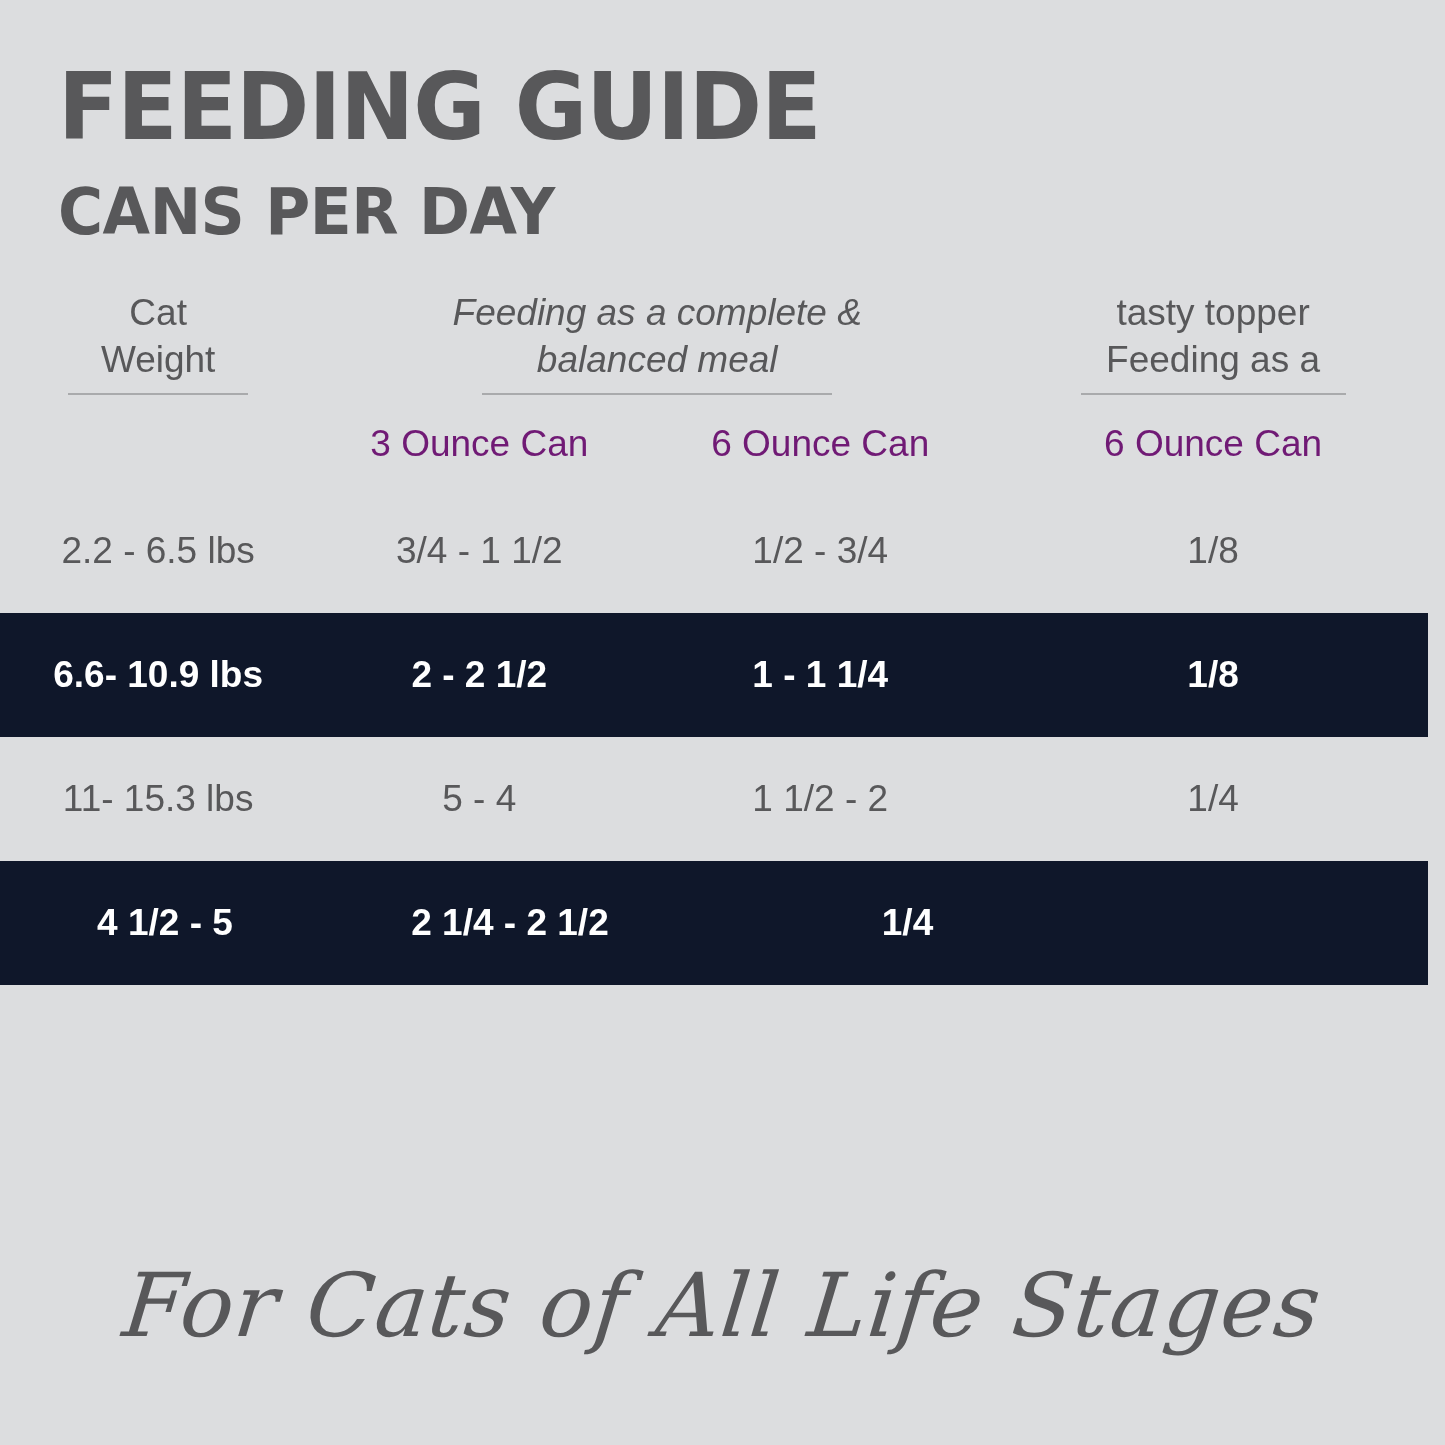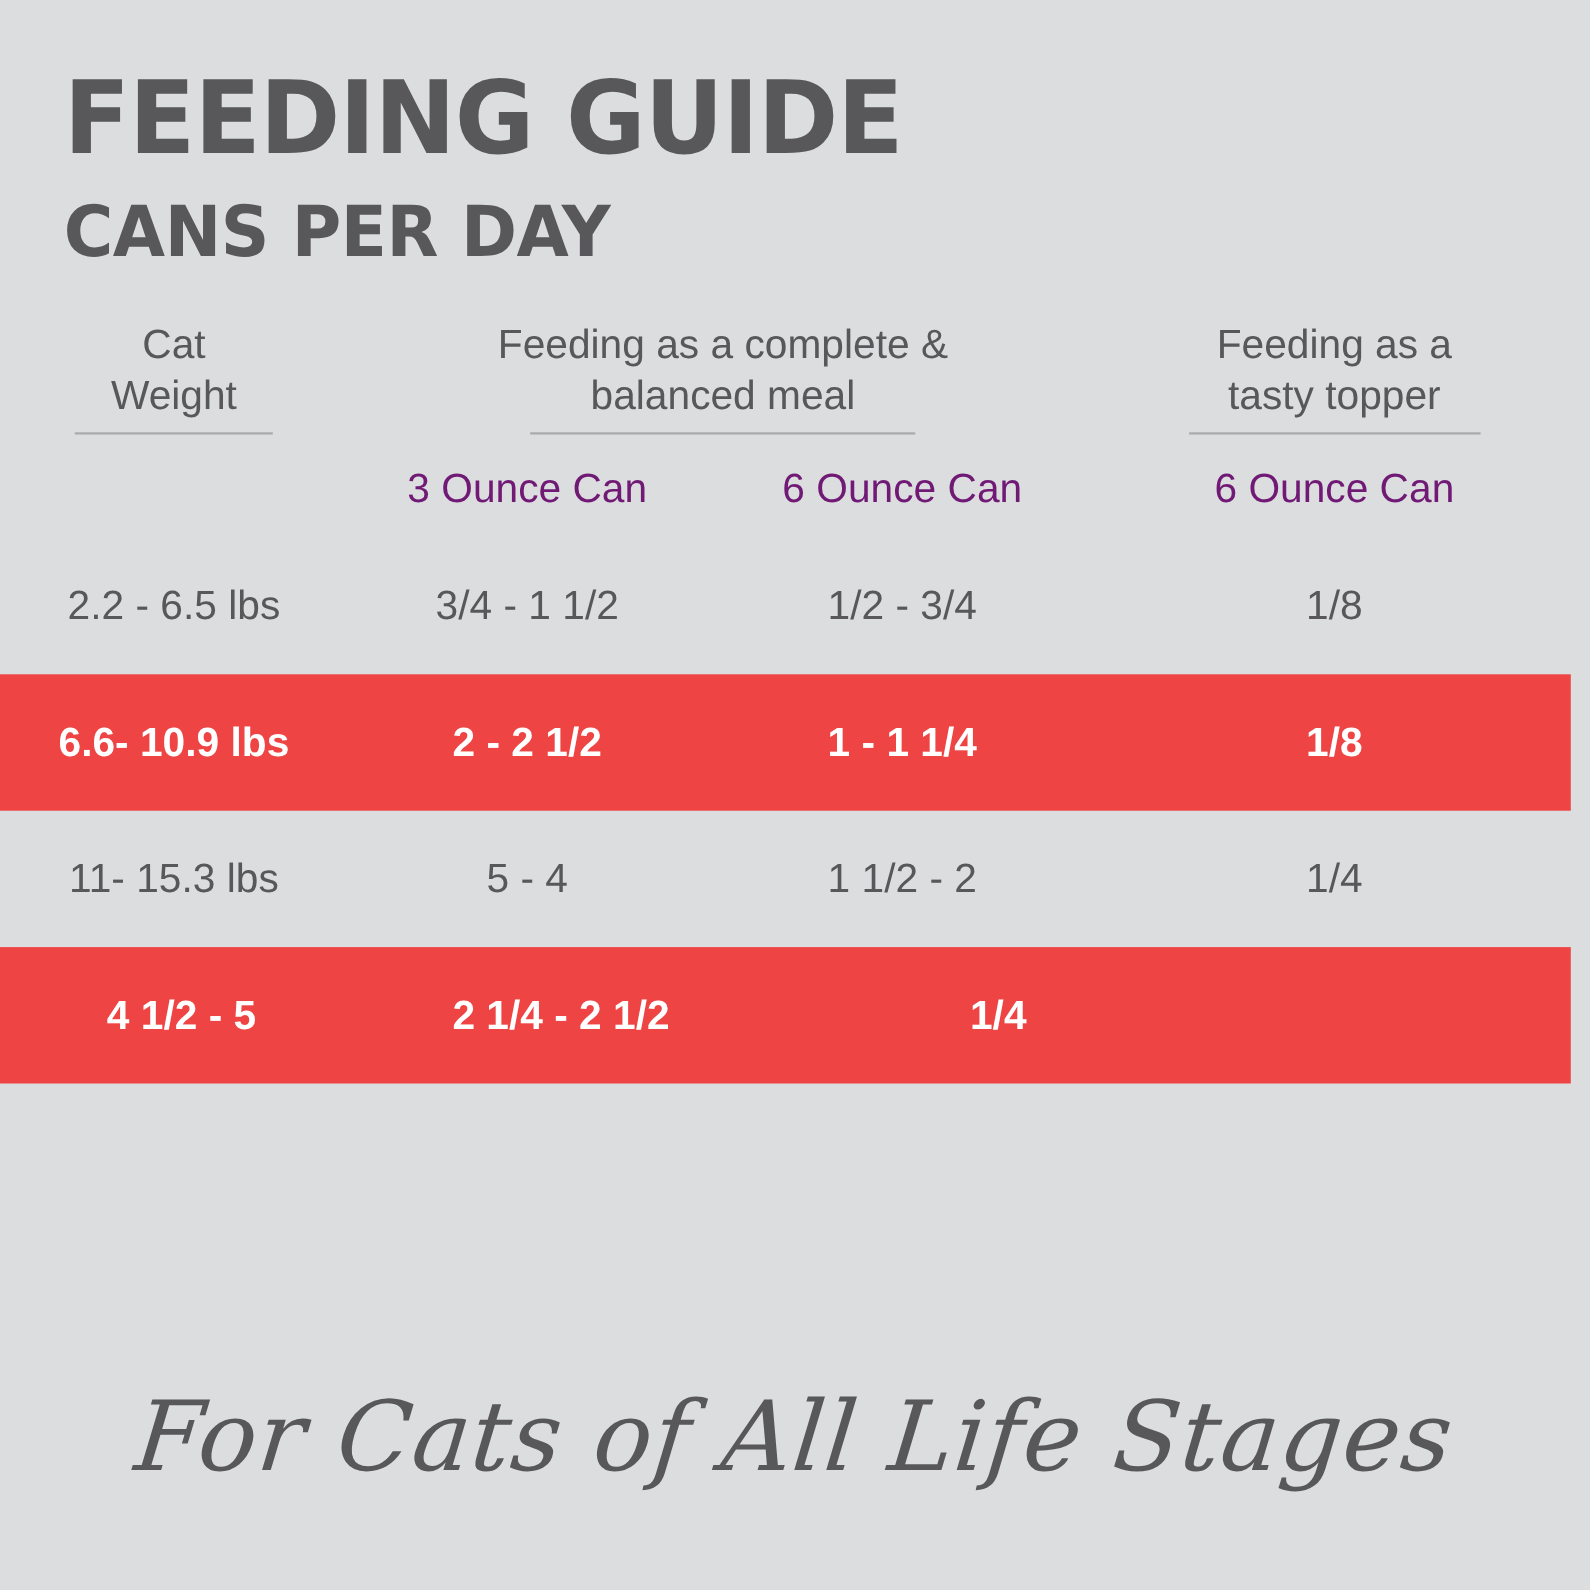--- a/index.html
+++ b/index.html
@@ -87,39 +87,40 @@
     margin: 10px auto 0 auto;
   }
   .rule-w-180 { width: 180px; }
   .rule-w-350 { width: 350px; }
   .rule-w-265 { width: 265px; }
 
   
   .span-2 {
     width: 690px;
     text-align: center;
+    font-style: italic;
   }
 
   .subhead-row {
     margin-top: 28px;
   }
   .subhead-cell {
     font-size: 37px;
     color: #701a75;
   }
 
   .data-row {
     height: 124px;
   }
   .data-row .cell {
     font-size: 37px;
     color: #58585a;
   }
   .data-row.dark {
-    background: #ef4444;
+    background: #0f172a;
   }
   .data-row.dark .cell {
     color: #ffffff;
     font-weight: bold;
   }
   .data-row.light {
     background: transparent;
   }
 
   
@@ -157,22 +158,22 @@
         <div>Cat</div>
         <div>Weight</div>
         <div class="head-rule rule-w-180"></div>
       </div>
       <div class="col span-2 head-cell">
         <div>Feeding as a complete &amp;</div>
         <div>balanced meal</div>
         <div class="head-rule rule-w-350"></div>
       </div>
       <div class="col c3 head-cell">
+        <div>tasty topper</div>
         <div>Feeding as a</div>
-        <div>tasty topper</div>
         <div class="head-rule rule-w-265"></div>
       </div>
     </div>
 
     <div class="row subhead-row">
       <div class="col c0 subhead-cell"></div>
       <div class="col c1 subhead-cell">3 Ounce Can</div>
       <div class="col c2 subhead-cell">6 Ounce Can</div>
       <div class="col c3 subhead-cell">6 Ounce Can</div>
     </div>

